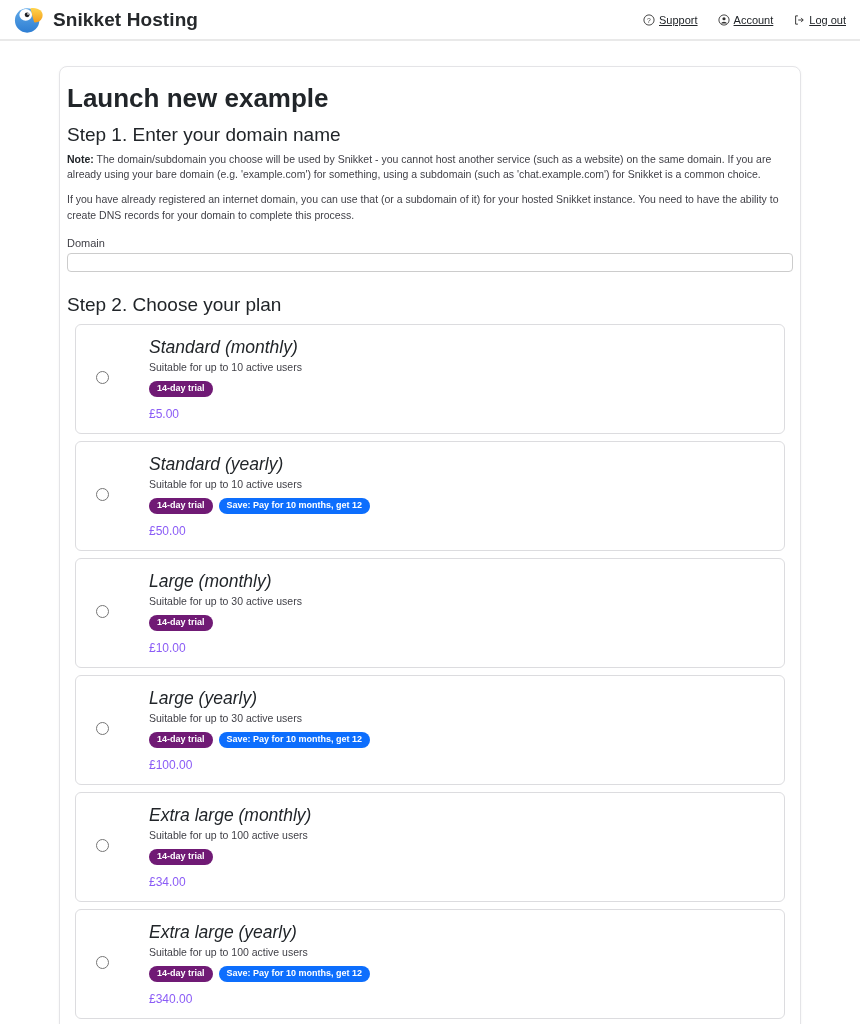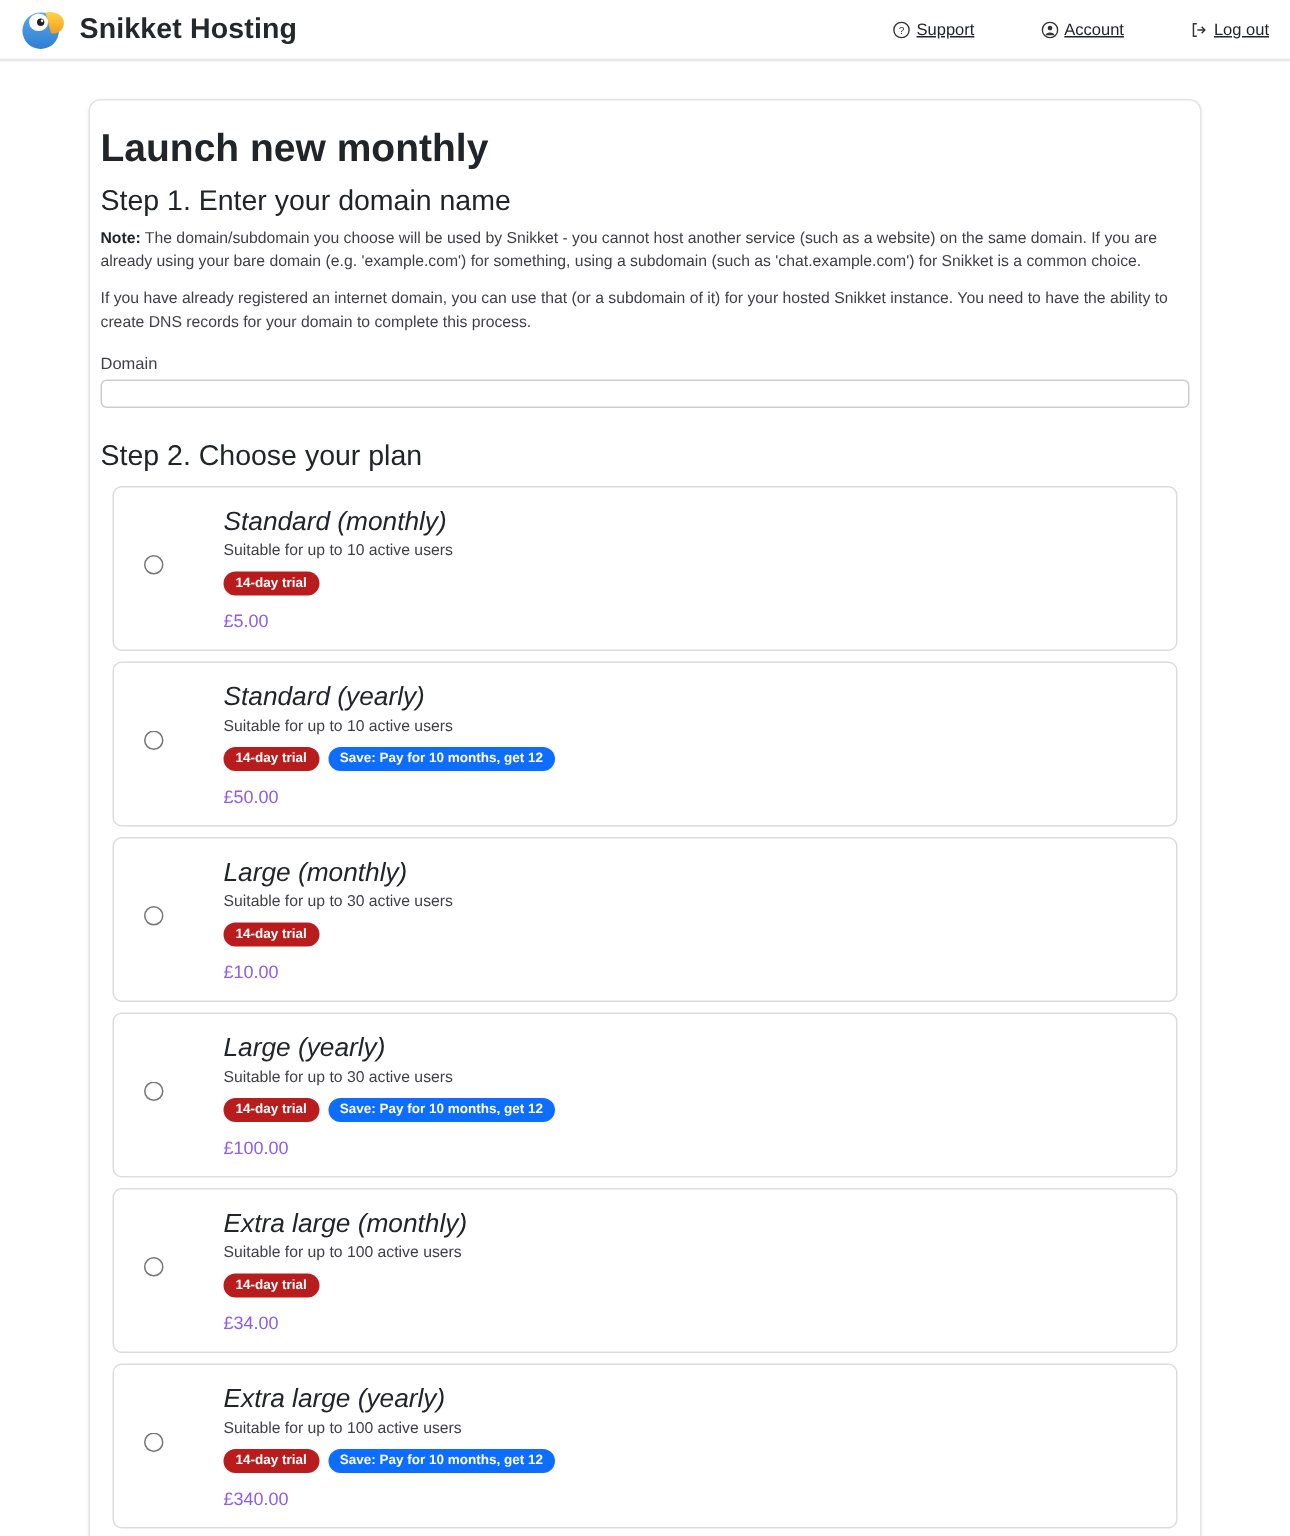--- a/index.html
+++ b/index.html
@@ -11,21 +11,21 @@
     -webkit-font-smoothing:antialiased;
   }
 
   
   header.app-header {
     display:flex; justify-content:space-between; align-items:center;
     height:41px; padding:0 14px; border-bottom:2px solid #e9e9e9;
   }
   .brand { display:flex; align-items:center; gap:9px; }
   .brand-title { font-size:19px; font-weight:600; color:#25282b; letter-spacing:.1px; }
-  nav.header-nav { display:flex; align-items:center;gap:24px; }
+  nav.header-nav { display:flex; align-items:center; }
   nav.header-nav a {
     display:inline-flex; align-items:center; gap:4px; margin-left:20px;
     font-size:11px; color:#212529; text-decoration:underline; cursor:pointer;
   }
   .hicon { display:inline-flex; }
 
   
   .main-card {
     width:742px; margin:25px auto 6px; background:#fff;
     border:1px solid #e4e4e7; border-radius:8px;
@@ -52,21 +52,21 @@
   .radio-col { width:73px; padding-left:20px; flex:none; }
   .radio-col input { width:13px; height:13px; margin:0; cursor:pointer; }
   .plan-body { display:flex; flex-direction:column; align-items:flex-start; padding:12px 0; }
   .plan-title { font-size:17.5px; font-weight:500; color:#212529;font-style:italic; }
   .plan-desc { font-size:10.5px; color:#3f3f46; margin-top:3px; }
   .badges { display:flex; gap:6px; margin-top:8px; }
   .badge {
     display:inline-block; font-size:9px; font-weight:700; color:#fff;
     padding:3px 8px 4px; border-radius:9px; line-height:1;
   }
-  .badge-green { background:#b91c1c; }
+  .badge-green { background:#701a75; }
   .badge-blue  { background:#0d6efd; }
   .plan-price { margin-top:10px; font-size:12px; color:#8b5cf6; }
 </style>
 </head>
 <body>
 
 <header class="app-header">
   <div class="brand">
     <span class="hicon">
       <svg width="30" height="30" viewBox="0 0 64 64">
@@ -115,21 +115,21 @@
           <path d="M6.5 2.5 H3.5 V13.5 H6.5" fill="none" stroke="#333" stroke-width="1.3"></path>
           <path d="M7 8 H13.5 M10.8 5.2 L13.6 8 L10.8 10.8" fill="none" stroke="#333" stroke-width="1.3"></path>
         </svg>
       </span>
       <span>Log out</span>
     </a>
   </nav>
 </header>
 
 <main class="main-card">
-  <h1 class="page-title">Launch new monthly</h1>
+  <h1 class="page-title">Launch new example</h1>
 
   <h2 class="step-heading">Step 1. Enter your domain name</h2>
   <p class="body-text"><b>Note:</b><span> The domain/subdomain you choose will be used by Snikket - you cannot host another service (such as a website) on the same domain. If you are already using your bare domain (e.g. 'example.com') for something, using a subdomain (such as 'chat.example.com') for Snikket is a common choice.</span></p>
   <p class="body-text">If you have already registered an internet domain, you can use that (or a subdomain of it) for your hosted Snikket instance. You need to have the ability to create DNS records for your domain to complete this process.</p>
 
   <label class="field-label" for="domain">Domain</label>
   <input id="domain" class="domain-input" type="text" value="" style="">
 
   <h2 class="step-heading" style="margin-top:22px;">Step 2. Choose your plan</h2>
 

